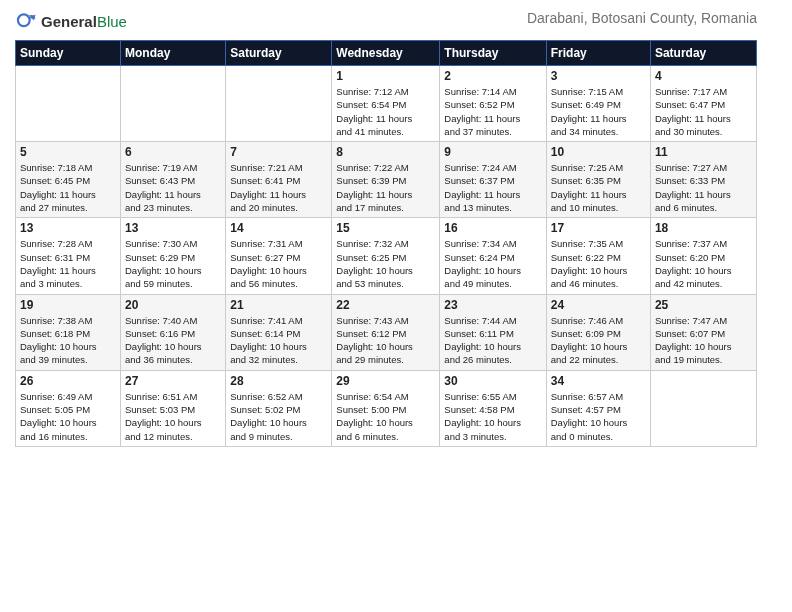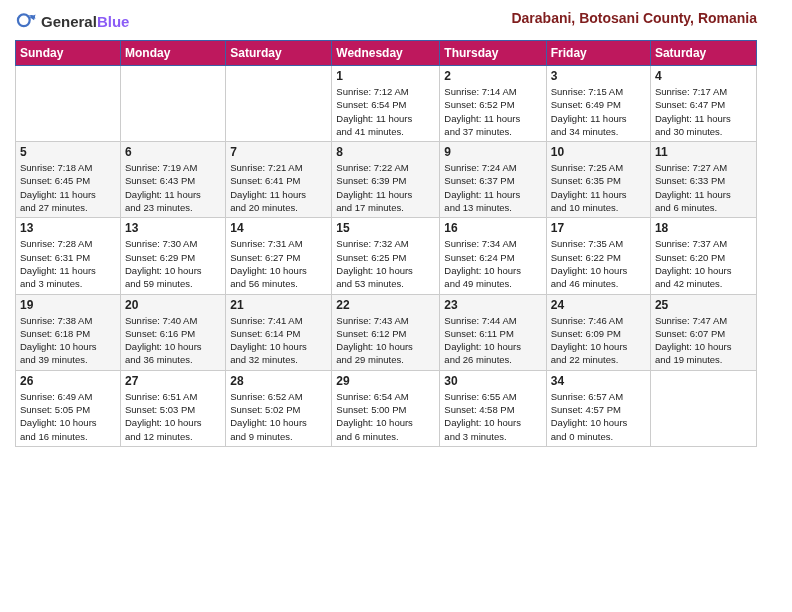--- a/index.html
+++ b/index.html
@@ -28,49 +28,48 @@
       gap: 4px;
     }
     .logo-text-general {
       font-size: 15px;
       font-weight: bold;
       color: #333;
       line-height: 1;
     }
     .logo-text-blue {
       font-size: 15px;
-      font-weight: bold;
-      color: #8b5cf6;
+      font-weight: normal;
+      color: #15803d;
       line-height: 1;
     }
     .logo-icon {
       width: 22px;
       height: 22px;
     }
     .title-block {
       text-align: right;
     }
     .title-month {
       font-size: 32px;
       font-weight: normal;
       color: #222;
       line-height: 1.1;
     }
     .title-location {
       font-size: 14px;
-      color: #7f1d1d;
-      font-weight: bold;
+      color: #737373;
     }
     .calendar {
       width: 100%;
       border-collapse: collapse;
       border: 1px solid #ccc;
     }
     .calendar th {
-      background: #be185d;
+      background: #0f172a;
       color: #fff;
       font-size: 12px;
       font-weight: bold;
       padding: 5px 4px;
       text-align: left;
       border: 1px solid #3a60a8;
     }
     .calendar td {
       vertical-align: top;
       border: 1px solid #ccc;

